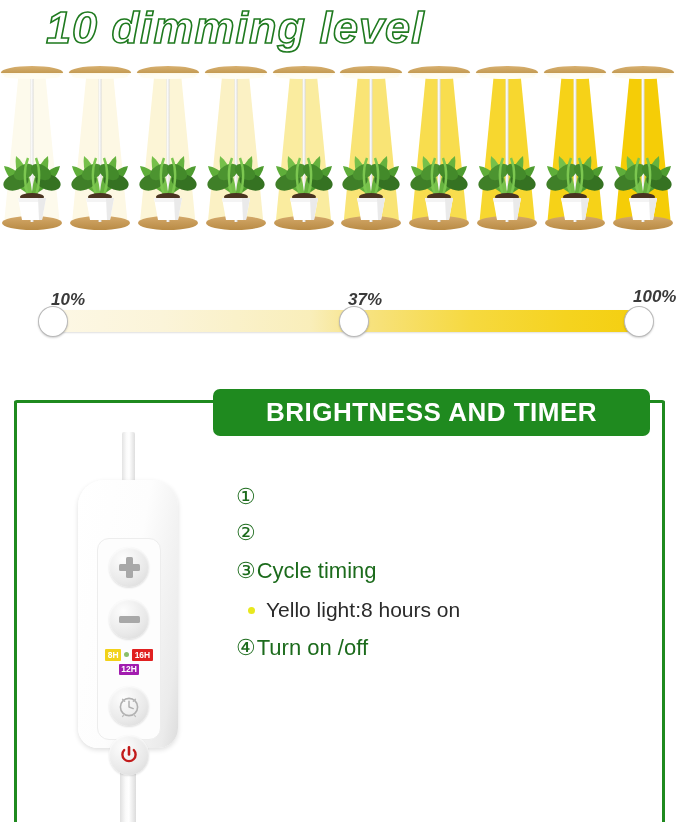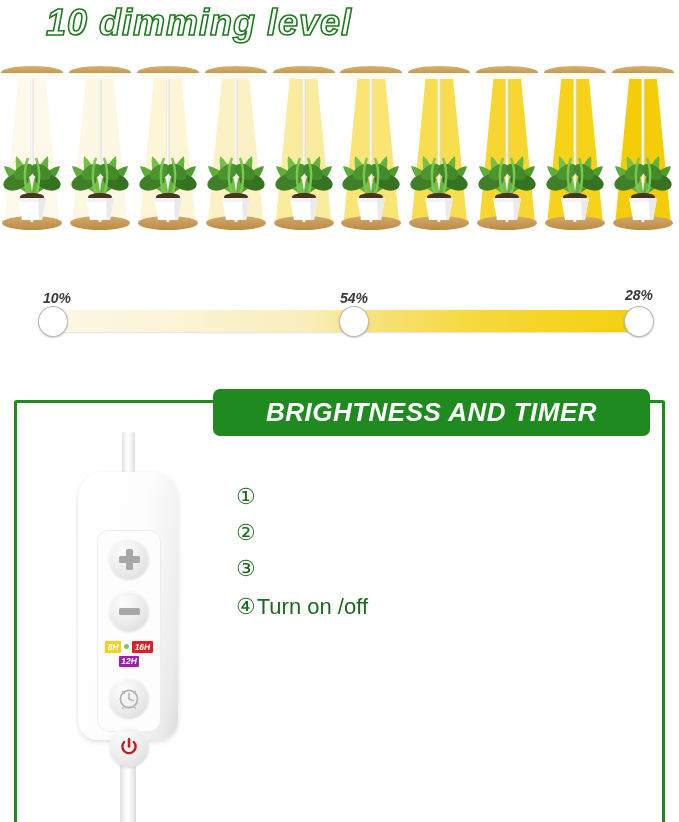--- a/index.html
+++ b/index.html
@@ -13,21 +13,21 @@
     position: relative;
     overflow: hidden;
     font-family: "Liberation Sans", sans-serif;
   }
 
   
   .title {
     position: absolute;
     left: 46px;
     top: 2px;
-    font-size: 36px;
+    font-size: 45px;
     font-weight: bold;
     font-style: italic;
     letter-spacing: 1px;
     color: #ffffff;
     -webkit-text-stroke: 1.6px #1f7a1f;
     text-shadow: 0 0 0 #1f7a1f;
     white-space: nowrap;
   }
 
   
@@ -126,24 +126,25 @@
     top: 20px;
     width: 28px;
     height: 29px;
     border-radius: 50%;
     background: #ffffff;
     border: 1px solid #b9b9b9;
     box-shadow: 0 1px 2px rgba(0,0,0,0.18);
   }
   .slider-label {
     position: absolute;
-    font-size: 14px;
+    font-size: 17px;
     font-style: italic;
     font-weight: bold;
     color: #3a3a3a;
+    margin-left: 8px;
   }
 
   
   .panel-frame {
     position: absolute;
     left: 14px;
     top: 400px;
     width: 651px;
     height: 430px;
     border: 3px solid #1f8a1f;
@@ -160,21 +161,20 @@
     background: #1f8a1f;
     border-radius: 7px;
     display: flex;
     align-items: center;
     justify-content: center;
   }
   .banner-text {
     color: #ffffff;
     font-size: 26px;
     font-weight: bold;
-    font-style: italic;
     letter-spacing: 0.5px;
     white-space: nowrap;
   }
 
   
   .controller {
     position: absolute;
     left: 64px;
     top: 432px;
     width: 132px;
@@ -194,27 +194,26 @@
     left: 56px;
     top: 300px;
     width: 16px;
     height: 92px;
     background: linear-gradient(90deg, #e0e0e0, #fafafa 35%, #ffffff 55%, #dcdcdc);
     border-radius: 2px;
   }
   .device-body {
     position: absolute;
     left: 14px;
-    top: 40px;
+    top: 48px;
     width: 100px;
     height: 268px;
     border-radius: 26px 26px 20px 20px;
     background: linear-gradient(100deg, #ffffff 0%, #fdfdfd 50%, #ebebeb 88%, #dcdcdc 100%);
     box-shadow: 0 2px 5px rgba(0,0,0,0.13);
-    font-style: italic;
   }
   .device-face {
     position: absolute;
     left: 19px;
     top: 58px;
     width: 62px;
     height: 200px;
     border-radius: 12px;
     border: 1px solid #ededed;
     background: #fdfdfd;
@@ -568,22 +567,22 @@
     <path d="M24 72 L52 72 L51 76 L25 76 Z" fill="#f4f4f4"></path>
     <path d="M44 72 L52 72 L48 94 L45 94 Z" fill="#eaeaea"></path>
   </svg></div>
       <div class="lamp-head"></div>
     </div>
   </div>
 
 <div class="slider-wrap">
   <div class="slider-track"></div>
   <div class="slider-label" style="left:43px; top:4px;">10%</div>
-  <div class="slider-label" style="left:340px; top:4px;">54%</div>
-  <div class="slider-label" style="left:625px; top:1px;">28%</div>
+  <div class="slider-label" style="left:340px; top:4px;">37%</div>
+  <div class="slider-label" style="left:625px; top:1px;">100%</div>
   <div class="slider-knob" style="left:38px;"></div>
   <div class="slider-knob" style="left:339px;"></div>
   <div class="slider-knob" style="left:624px;"></div>
 </div>
 
 <div class="panel-frame"></div>
 
 <div class="banner">
   <span class="banner-text">BRIGHTNESS AND TIMER</span>
 </div>
@@ -639,22 +638,27 @@
   <div class="ins-item">
     <span class="circ-num">①</span>
   </div>
 
   <div class="ins-item">
     <span class="circ-num">②</span>
   </div>
 
   <div class="ins-item">
     <span class="circ-num">③</span>
+    <span>Cycle timing</span>
   </div>
 
+  <div class="sub-item">
+    <span class="dot" id="dot0" style="background: rgb(232, 232, 30);"></span>
+    <span>Yello light:8 hours on</span>
+  </div>
 
 
 
   <div class="ins-item" style="margin-top:2px;">
     <span class="circ-num">④</span>
     <span>Turn on /off</span>
   </div>
 
 </div>
 

